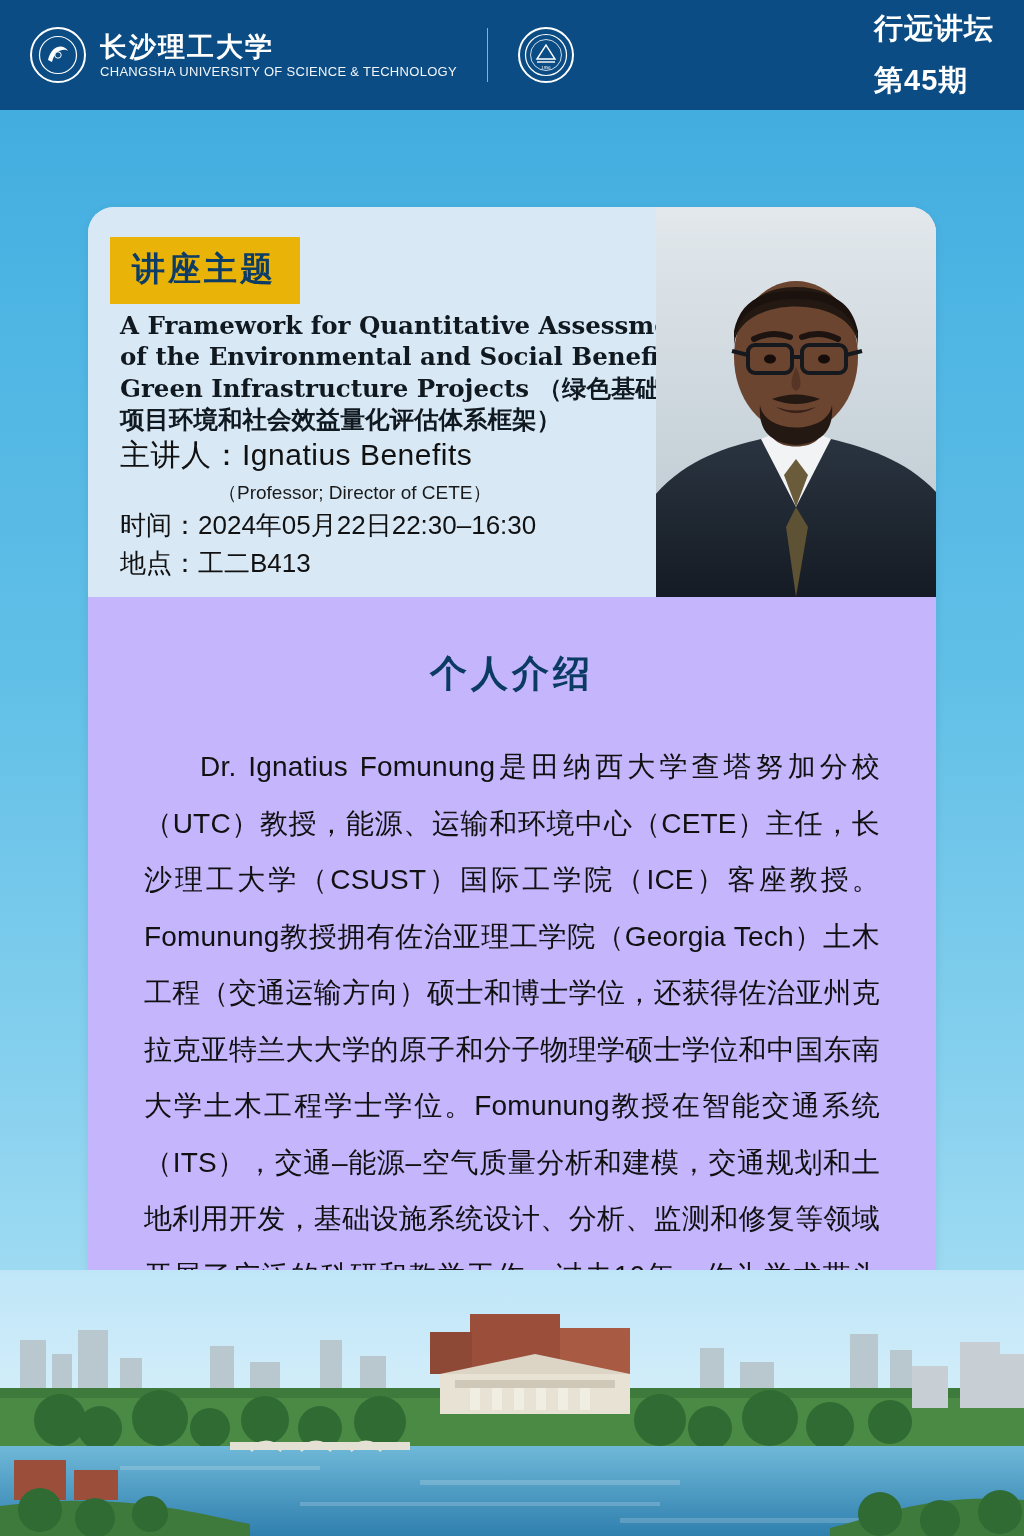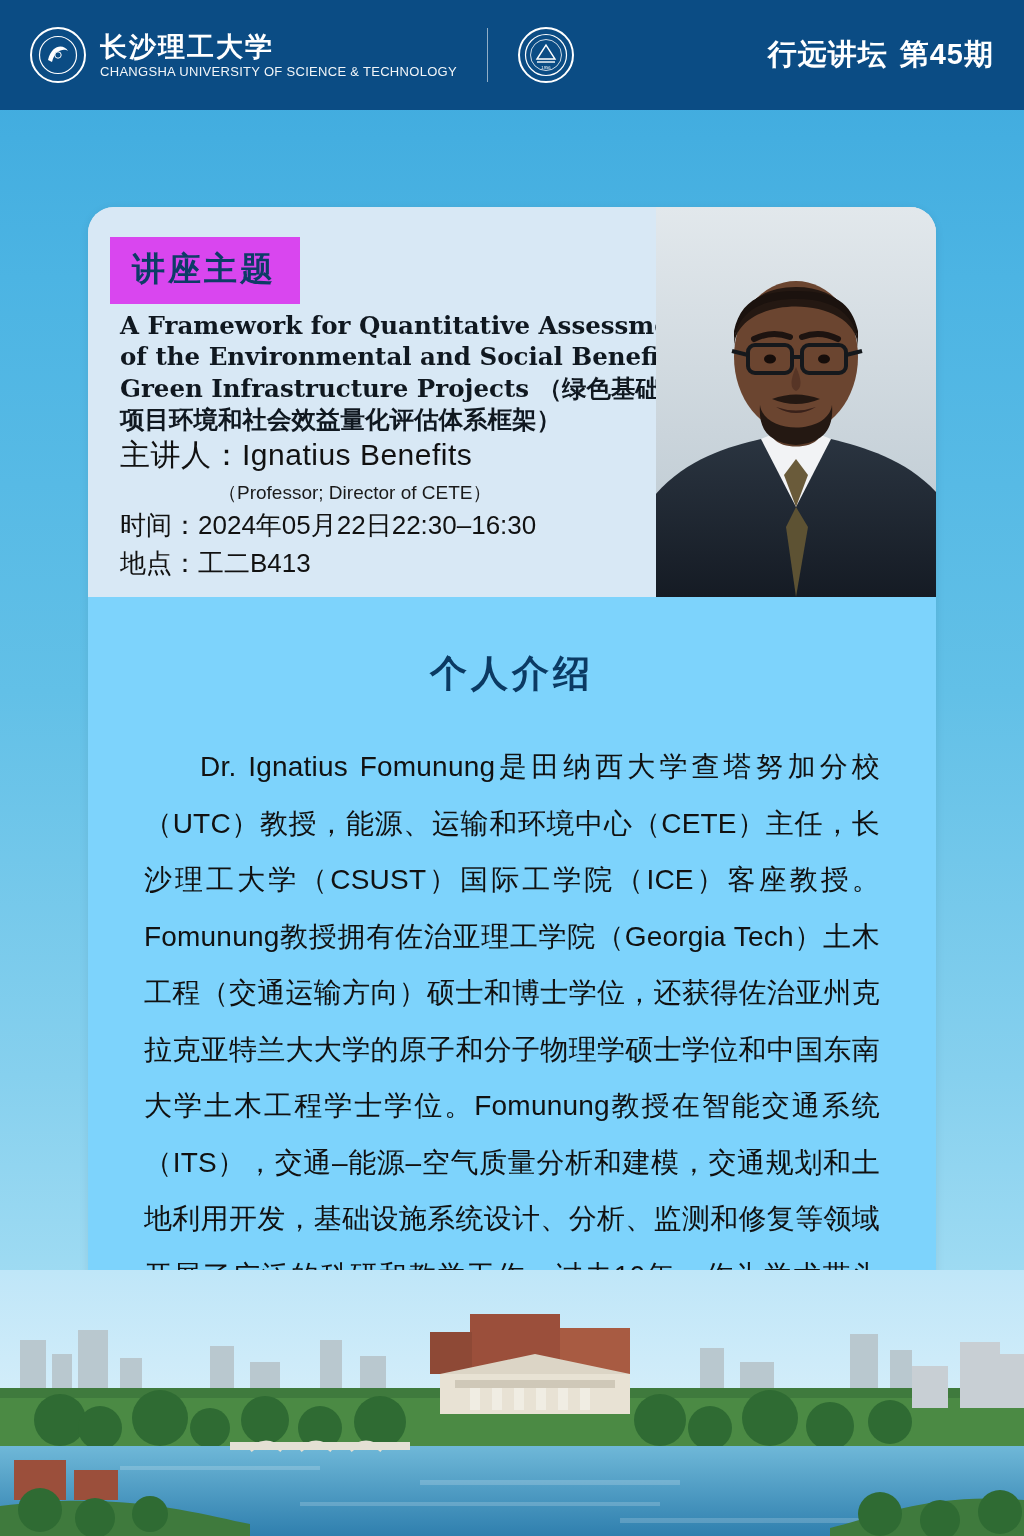--- a/index.html
+++ b/index.html
@@ -85,20 +85,21 @@
   }
   .header-right {
     color: #ffffff;
     font-size: 29px;
     font-weight: bold;
     letter-spacing: 1px;
     white-space: nowrap;
     display: flex;
     align-items: baseline;
     gap: 12px;
+    flex-direction: column;
   }
 
   
   .card {
     position: absolute;
     left: 88px;
     top: 207px;
     width: 848px;
     height: 1100px;
     background: #cfe4f3;
@@ -110,21 +111,21 @@
   
   .topic-area {
     position: relative;
     height: 390px;
     background: #d8e8f5;
   }
   .topic-tag {
     position: absolute;
     left: 22px;
     top: 30px;
-    background: #d946ef;
+    background: #eab308;
     color: #0d3c66;
     font-size: 33px;
     font-weight: bold;
     letter-spacing: 3px;
     padding: 10px 24px 12px 22px;
   }
   .title-en {
     position: absolute;
     left: 32px;
     top: 103px;
@@ -173,21 +174,21 @@
     background: #c9d6de;
   }
 
   
   .bio {
     position: absolute;
     left: 0;
     top: 390px;
     width: 848px;
     height: 710px;
-    background: #7dd3fc;
+    background: #c4b5fd;
     box-sizing: border-box;
     padding: 52px 56px 0 56px;
   }
   .bio-title {
     text-align: center;
     font-size: 37px;
     font-weight: bold;
     color: #0b3a63;
     letter-spacing: 4px;
     margin-bottom: 40px;

